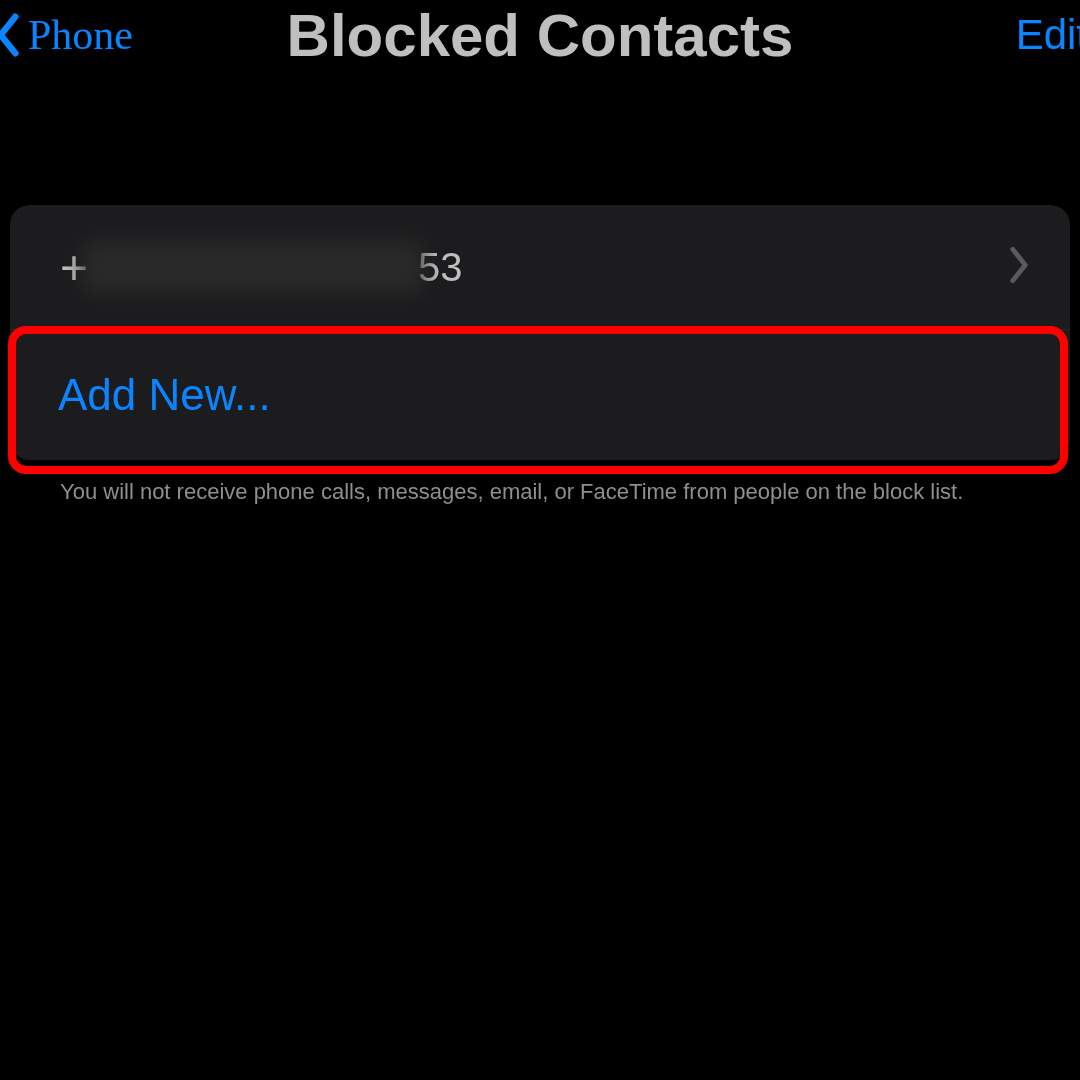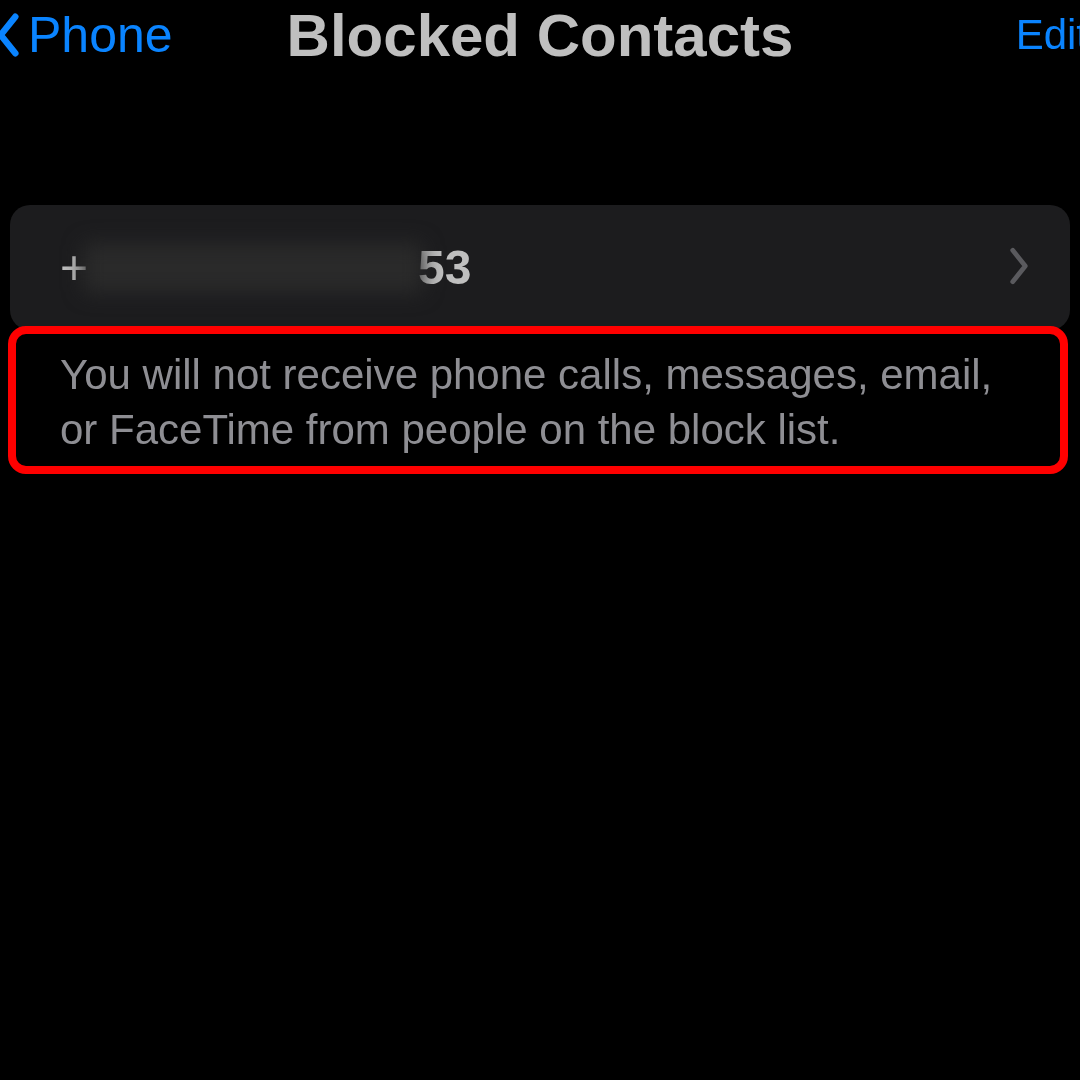--- a/index.html
+++ b/index.html
@@ -18,22 +18,23 @@
       display: flex;
       align-items: center;
       justify-content: space-between;
       padding: 10px 0;
       height: 70px;
     }
     .nav-left {
       display: flex;
       align-items: center;
       color: #0a84ff;
-      font-size: 50px;
+      font-size: 42px;
       font-weight: 400;
+      font-family: Liberation Serif, serif;
     }
     .nav-left svg {
       width: 28px;
       height: 44px;
       margin-left: -6px;
       margin-right: 6px;
     }
     .nav-title {
       color: #bfbfbf;
       font-size: 60px;
@@ -82,22 +83,22 @@
       display: inline-block;
       width: 340px;
       height: 50px;
       background: #2a2a2a;
       filter: blur(10px);
       margin: 0 -5px;
       border-radius: 6px;
     }
     .phone-suffix {
       color: #bfbfbf;
-      font-size: 48px;
-      font-weight: 700;
+      font-size: 40px;
+      font-weight: 400;
     }
     .chevron {
       color: #5a5a5e;
     }
     .chevron svg {
       width: 22px;
       height: 38px;
     }
     .add-new-row {
       padding: 34px 40px 34px 48px;
@@ -113,21 +114,21 @@
       left: 8px;
       top: 326px;
       width: 1060px;
       height: 148px;
       border: 8px solid #ff0000;
       border-radius: 18px;
       pointer-events: none;
     }
     .footer-text {
       color: #8e8e93;
-      font-size: 42px;
+      font-size: 22px;
       font-weight: 400;
       padding: 18px 60px;
       line-height: 1.3;
     }
   </style>
 </head>
 <body>
 
 <div class="nav-bar">
   <div class="nav-left">
@@ -147,17 +148,20 @@
         <span class="phone-plus">+</span>
         <span class="phone-blurred"></span>
         <span class="phone-suffix">53</span>
       </div>
       <div class="chevron">
         <svg viewBox="0 0 14 24" fill="none" stroke="#5a5a5e" stroke-width="3" stroke-linecap="round" stroke-linejoin="round">
           <polyline points="3,2 11,12 3,22"></polyline>
         </svg>
       </div>
     </div>
+    <div class="list-row add-new-row">
+      <span class="add-new-text">Add New...</span>
+    </div>
   </div>
   <div class="footer-text">You will not receive phone calls, messages, email, or FaceTime from people on the block list.</div>
 </div>
 
 <div class="highlight-box"></div>
 
 </body></html>

